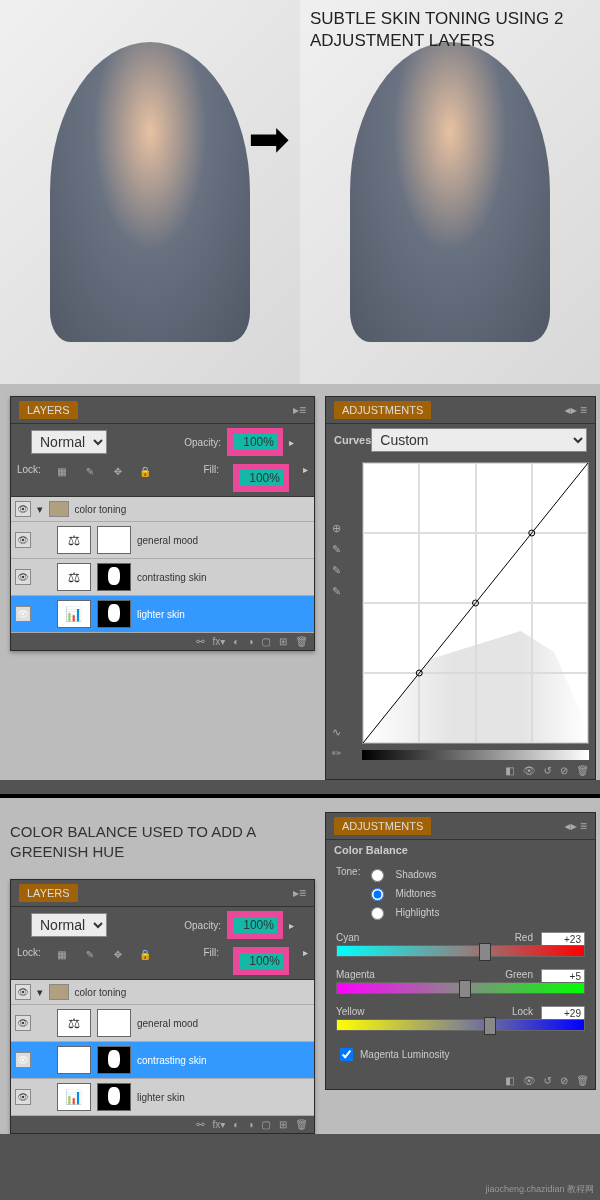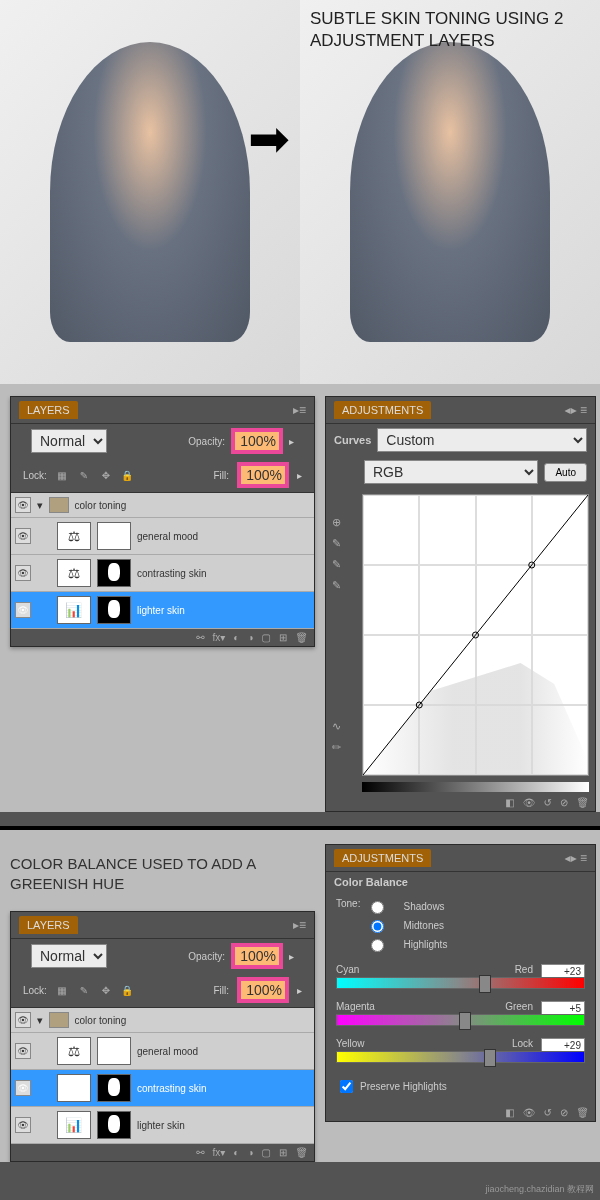--- a/index.html
+++ b/index.html
@@ -9,22 +9,22 @@
 .caption{position:absolute;top:8px;left:310px;font-family:Impact,sans-serif;font-size:17px;text-transform:uppercase;color:#222;line-height:1.3}
 .arrow{position:absolute;top:110px;left:248px;font-size:50px;color:#000}
 .mid-section{display:flex;background:#bcbcbc;padding-top:12px}
 .left-col{width:305px;padding:0 10px}
 .heading{font-family:Impact,sans-serif;font-size:15px;text-transform:uppercase;color:#333;margin:10px 0 18px;line-height:1.3}
 .panel{background:#535353;border:1px solid #2a2a2a;box-shadow:0 2px 4px rgba(0,0,0,0.3)}
 .panel-header{background:#535353;color:#ddd;padding:4px 8px;font-size:11px;border-bottom:1px solid #333;display:flex;justify-content:space-between;align-items:center}
 .panel-tab{background:#a16207;padding:3px 8px;border-radius:2px 2px 0 0}
 .panel-row{background:#535353;padding:4px 20px;display:flex;align-items:center;gap:6px;color:#ccc;font-size:10px}
 .dropdown{background:#ececec;border:1px solid #888;padding:2px 4px;font-size:14px;color:#333;min-width:60px}
-.pct-input{background:#fdba74;border:4px solid #ec4899;padding:1px 3px;width:38px;font-size:14px;text-align:right;color:#333}
-.lock-row{background:#535353;padding:4px 12px;display:flex;align-items:center;gap:8px;border-bottom:1px solid #333;color:#ccc;font-size:10px}
+.pct-input{background:#14b8a6;border:6px solid #ec4899;padding:1px 3px;width:38px;font-size:12px;text-align:right;color:#333}
+.lock-row{background:#535353;padding:4px 6px;display:flex;gap:14px;border-bottom:1px solid #333;color:#ccc;font-size:10px}
 .layers-list{background:#cfcfcf}
 .layer-item{display:flex;align-items:center;padding:4px;border-bottom:1px solid #aaa;gap:6px}
 .layer-item.selected{background:#3399ff;color:#fff}
 .eye-icon{width:14px;height:14px;border:1px solid #888;background:#ddd;display:flex;align-items:center;justify-content:center;font-size:9px}
 .layer-thumb{width:32px;height:26px;border:1px solid #666;background:#fff;display:flex;align-items:center;justify-content:center}
 .mask-thumb{width:32px;height:26px;border:1px solid #666;background:#000;position:relative}
 .mask-thumb::after{content:"";position:absolute;top:3px;left:10px;width:12px;height:18px;background:#fff;border-radius:40%}
 .mask-white{background:#fff}
 .mask-white::after{display:none}
 .layer-name{font-size:10px;flex:1}
@@ -46,24 +46,24 @@
 .cb-section{display:flex;background:#bcbcbc;padding-top:14px}
 .slider-row{padding:6px 10px;color:#ccc;font-size:10px}
 .slider-labels{display:flex;justify-content:space-between;margin-bottom:2px}
 .slider-track{height:10px;border:1px solid #666;position:relative}
 .slider-thumb{position:absolute;top:-3px;width:10px;height:16px;background:#888;border:1px solid #333;transform:translateX(-50%)}
 .grad-cr{background:linear-gradient(90deg,#0ff,#888,#f00)}
 .grad-mg{background:linear-gradient(90deg,#f0f,#888,#0f0)}
 .grad-yb{background:linear-gradient(90deg,#ff0,#888,#00f)}
 .val-box{background:#fff;border:1px solid #888;width:36px;padding:1px 3px;text-align:right;color:#333;font-size:10px;float:right;margin-left:8px}
 .radio-group{padding:6px 10px;display:flex;flex-direction:column;gap:4px;color:#ccc;font-size:10px}
-.radio-item{display:flex;align-items:center;gap:16px}
+.radio-item{display:flex;align-items:center;gap:8px}
 .checkbox-row{padding:8px 10px;color:#ccc;font-size:10px;display:flex;align-items:center;gap:4px}
 .auto-btn{background:#e8e8e8;border:1px solid #888;padding:3px 10px;font-size:10px;border-radius:3px}
-.ctrl-row{display:flex;align-items:center;gap:6px;padding:4px 8px}
+.ctrl-row{display:flex;align-items:center;padding:4px 8px}
 .menu-dots{color:#aaa;font-size:12px}
 .watermark{position:fixed;bottom:4px;right:6px;font-size:9px;color:#999;font-family:sans-serif}
 .icon-small{width:14px;height:14px;display:inline-flex;align-items:center;justify-content:center;font-size:10px;color:#aaa}
 .adjust-icon{font-size:14px}
 </style>
 </head>
 <body>
 
 <div class="top-section">
   <div class="photo-area">
@@ -158,24 +158,20 @@
         <select class="dropdown" style="flex:1"><option>Custom</option></select>
       </div>
       <div class="curves-container">
         <div class="tool-col">
           <span>⊕</span>
           <span>✎</span>
           <span>✎</span>
           <span>✎</span>
           <span style="margin-top:120px">∿</span>
           <span>✏</span>
-        </div>
-        <div class="ctrl-row">
-          <select class="dropdown" style="flex:1"><option>RGB</option></select>
-          <button class="auto-btn">Auto</button>
         </div>
         <div class="curves-area">
           <div class="curves-grid">
               <div></div>
               <div></div>
               <div></div>
               <div></div>
               <div></div>
               <div></div>
               <div></div>
@@ -337,21 +333,21 @@
         <div class="slider-labels">
             <span>Yellow</span>
             <span>Lock</span>
           </div>
         <div class="slider-track grad-yb">
             <div class="slider-thumb" style="left:62%"></div>
           </div>
       </div>
       <div class="checkbox-row">
         <input type="checkbox" checked="" style="">
-        <span>Preserve Highlights</span>
+        <span>Magenta Luminosity</span>
       </div>
       <div class="panel-footer">
         <span>◧</span>
         <span>👁</span>
         <span>↺</span>
         <span>⊘</span>
         <span>🗑</span>
       </div>
     </div>
   </div>

